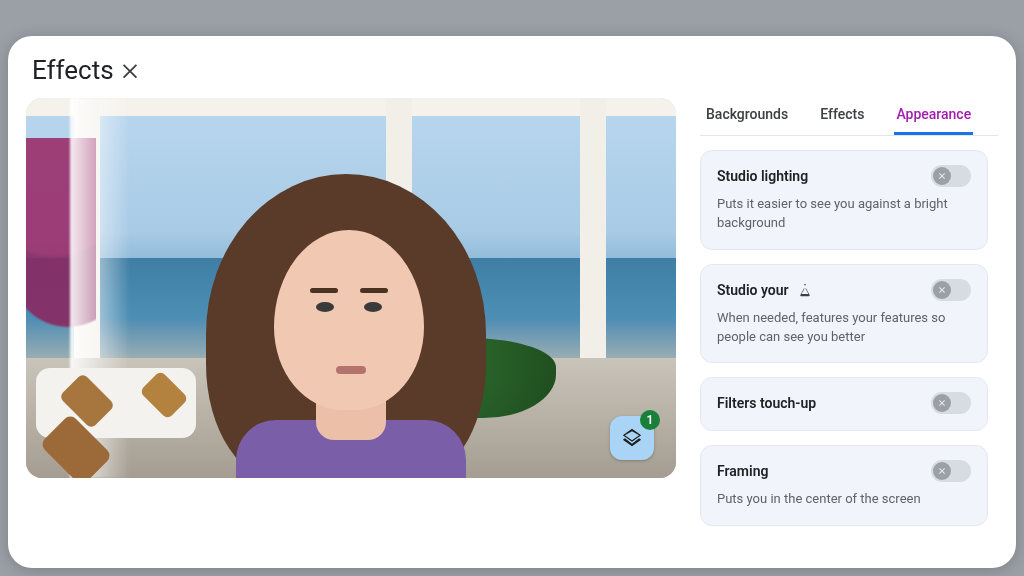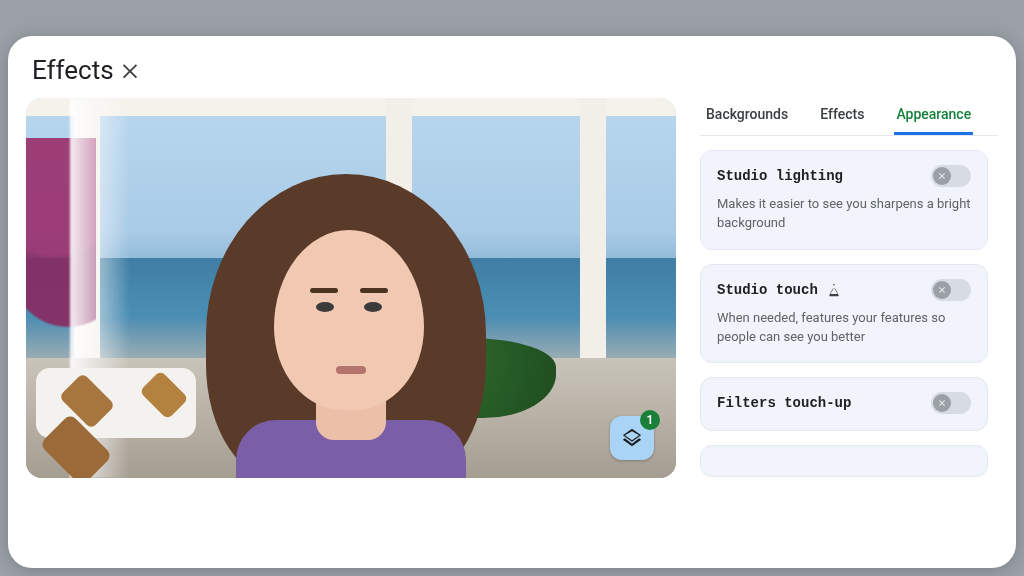--- a/index.html
+++ b/index.html
@@ -58,26 +58,26 @@
   }
   .layers-chip svg { width:22px; height:22px; }
   .layers-badge {
     position:absolute; top:-6px; right:-6px; width:20px; height:20px; border-radius:50%;
     background:#188038; color:#fff; font-size:12px; font-weight:600; display:flex; align-items:center; justify-content:center;
   }
   
   .sidebar { flex: 1; display:flex; flex-direction:column; min-width:0;justify-content:flex-end; }
   .tabs { display:flex; gap:28px; border-bottom:1px solid #e4e6eb; padding: 0 4px; }
   .tab { padding: 8px 2px 10px; font-size:14px; color:#3c4043; font-weight:500; cursor:pointer; border-bottom:3px solid transparent; }
-  .tab.active { color:#15803d; border-bottom-color:#1a73e8; }
+  .tab.active { color:#a21caf; border-bottom-color:#1a73e8; }
   .options { flex:1; overflow-y:auto; margin-top:14px; padding-right:10px; display:flex; flex-direction:column; gap:14px; }
   .option-card {
     background:#f1f5fb; border:1px solid #e3e8f2; border-radius:12px; padding:14px 16px 16px;
   }
-  .option-head { display:flex; align-items:center; justify-content:space-between; gap:10px;font-family:Liberation Mono, monospace; }
+  .option-head { display:flex; align-items:center; justify-content:space-between; gap:10px; }
   .option-title-wrap { display:flex; align-items:center; gap:8px; }
   .option-title { font-size:14px; color:#202124; font-weight:600; }
   .option-desc { font-size:13px; color:#5f6368; margin-top:8px; line-height:1.45; }
   .flask-icon { width:16px; height:16px; color:#3c4043; }
   .toggle {
     width:40px; height:22px; background:#d7dbe2; border-radius:22px; position:relative; flex:0 0 40px; cursor:pointer;
   }
   .toggle .knob {
     position:absolute; left:2px; top:2px; width:18px; height:18px; border-radius:50%;
     background:#9aa0a6; display:flex; align-items:center; justify-content:center;
@@ -150,27 +150,27 @@
               <span class="option-title">Studio lighting</span>
             </div>
             <div class="toggle">
               <div class="knob">
                 <svg viewBox="0 0 24 24">
                     <path fill="currentColor" d="m18 7.4-1.4-1.4L12 10.6 7.4 6 6 7.4 10.6 12 6 16.6 7.4 18 12 13.4 16.6 18 18 16.6 13.4 12z"></path>
                   </svg>
               </div>
             </div>
           </div>
-          <div class="option-desc">Makes it easier to see you sharpens a bright background</div>
-        </div>
-
-        <div class="option-card">
-          <div class="option-head">
-            <div class="option-title-wrap">
-              <span class="option-title">Studio touch</span>
+          <div class="option-desc">Puts it easier to see you against a bright background</div>
+        </div>
+
+        <div class="option-card">
+          <div class="option-head">
+            <div class="option-title-wrap">
+              <span class="option-title">Studio your</span>
               <svg class="flask-icon" viewBox="0 0 24 24">
                   <path fill="currentColor" d="M13 3h-2v5.6L5.2 19c-.6 1 .1 2.3 1.3 2.3h11c1.2 0 1.9-1.3 1.3-2.3L13 8.6V3zm-2 7.4V5h2v5.4l4.3 7.6H6.7L11 10.4z"></path>
                 </svg>
             </div>
             <div class="toggle">
               <div class="knob">
                 <svg viewBox="0 0 24 24">
                     <path fill="currentColor" d="m18 7.4-1.4-1.4L12 10.6 7.4 6 6 7.4 10.6 12 6 16.6 7.4 18 12 13.4 16.6 18 18 16.6 13.4 12z"></path>
                   </svg>
               </div>
@@ -188,17 +188,30 @@
               <div class="knob">
                 <svg viewBox="0 0 24 24">
                     <path fill="currentColor" d="m18 7.4-1.4-1.4L12 10.6 7.4 6 6 7.4 10.6 12 6 16.6 7.4 18 12 13.4 16.6 18 18 16.6 13.4 12z"></path>
                   </svg>
               </div>
             </div>
           </div>
         </div>
 
         <div class="option-card">
+          <div class="option-head">
+            <div class="option-title-wrap">
+              <span class="option-title">Framing</span>
+            </div>
+            <div class="toggle">
+              <div class="knob">
+                <svg viewBox="0 0 24 24">
+                    <path fill="currentColor" d="m18 7.4-1.4-1.4L12 10.6 7.4 6 6 7.4 10.6 12 6 16.6 7.4 18 12 13.4 16.6 18 18 16.6 13.4 12z"></path>
+                  </svg>
+              </div>
+            </div>
+          </div>
+          <div class="option-desc">Puts you in the center of the screen</div>
         </div>
       </div>
     </div>
   </div>
 </div>
 
 </body></html>

